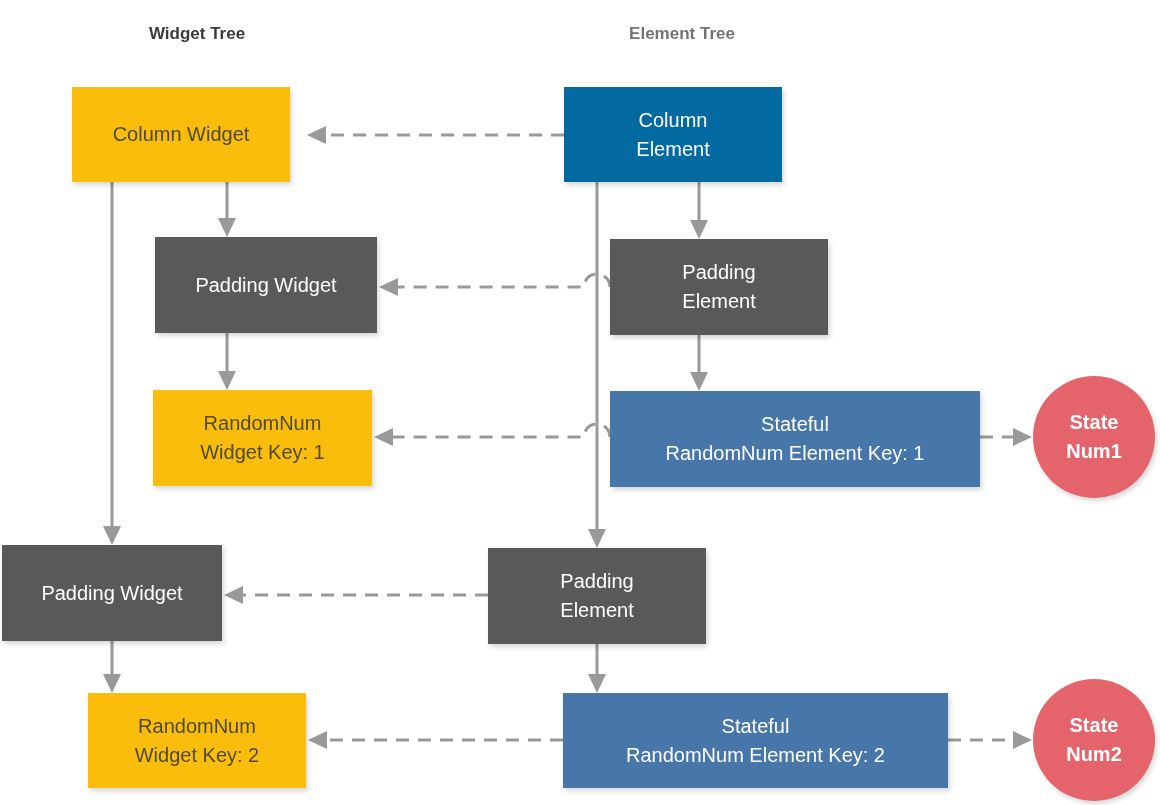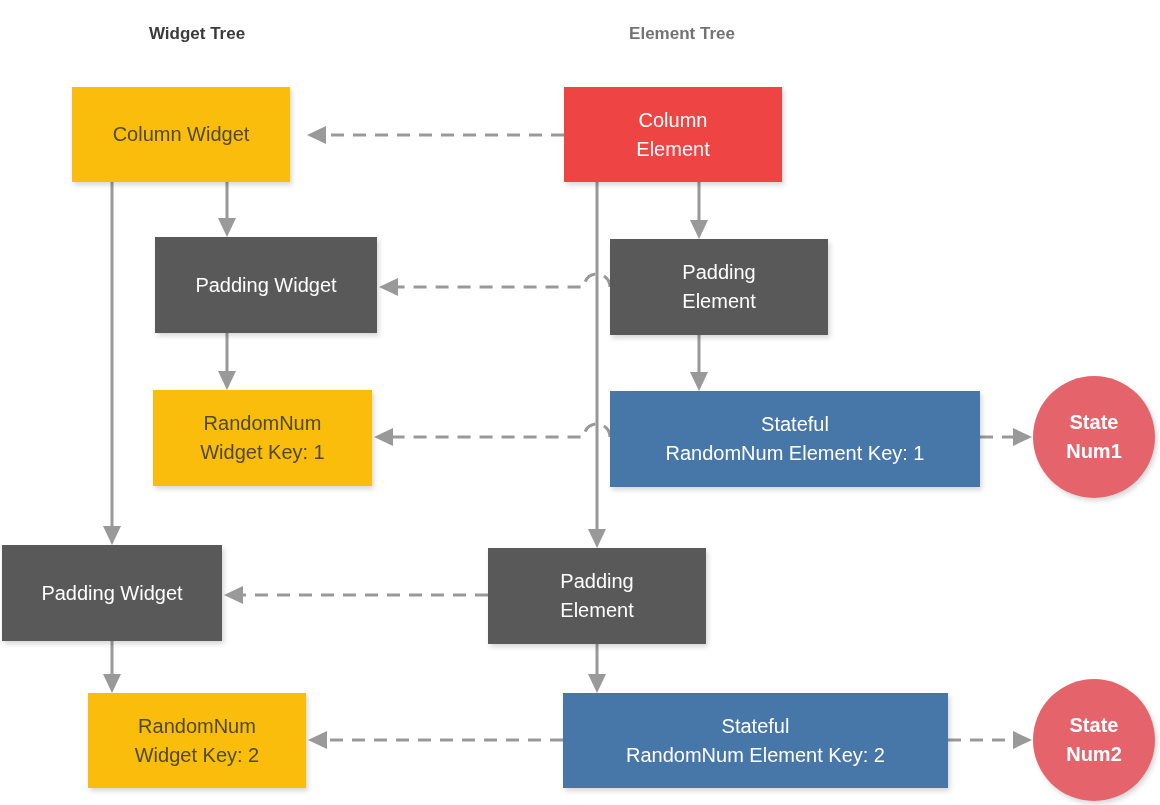--- a/index.html
+++ b/index.html
@@ -86,21 +86,21 @@
       <polygon points="1032,437 1013,428 1013,446" fill="#999999"></polygon>
       <path d="M948,740 L1015,740" fill="none" stroke="#999999" stroke-width="3" stroke-dasharray="13 9"></path>
       <polygon points="1032,740 1013,731 1013,749" fill="#999999"></polygon>
     </svg>
 
   <div class="tree-title" style="left: 197px; color: rgb(58, 58, 58);">Widget Tree</div>
 
   <div class="tree-title" style="left: 674px; color: #737373; margin-left: 8px;">Element Tree</div>
 
   <div class="node" style="left: 72px; top: 87px; width: 218px; height: 95px; background: rgb(251, 189, 11); color: rgb(79, 74, 45);">Column Widget</div>
-  <div class="node" style="left: 564px; top: 87px; width: 218px; height: 95px; background: #ef4444; color: rgb(255, 255, 255);">Column
+  <div class="node" style="left: 564px; top: 87px; width: 218px; height: 95px; background: #0369a1; color: rgb(255, 255, 255);">Column
 Element</div>
   <div class="node" style="left: 155px; top: 237px; width: 222px; height: 96px; background: rgb(89, 89, 89); color: rgb(255, 255, 255);">Padding Widget</div>
   <div class="node" style="left: 610px; top: 239px; width: 218px; height: 96px; background: rgb(89, 89, 89); color: rgb(255, 255, 255);">Padding
 Element</div>
   <div class="node" style="left: 153px; top: 390px; width: 219px; height: 96px; background: rgb(251, 189, 11); color: rgb(79, 74, 45);">RandomNum
 Widget Key: 1</div>
   <div class="node" style="left: 610px; top: 391px; width: 370px; height: 96px; background: rgb(71, 119, 169); color: rgb(255, 255, 255);">Stateful
 RandomNum Element Key: 1</div>
   <div class="node circle" style="left: 1033px; top: 376px; width: 122px; height: 122px; background: rgb(229, 100, 108); color: rgb(255, 255, 255);">State
 Num1</div>

